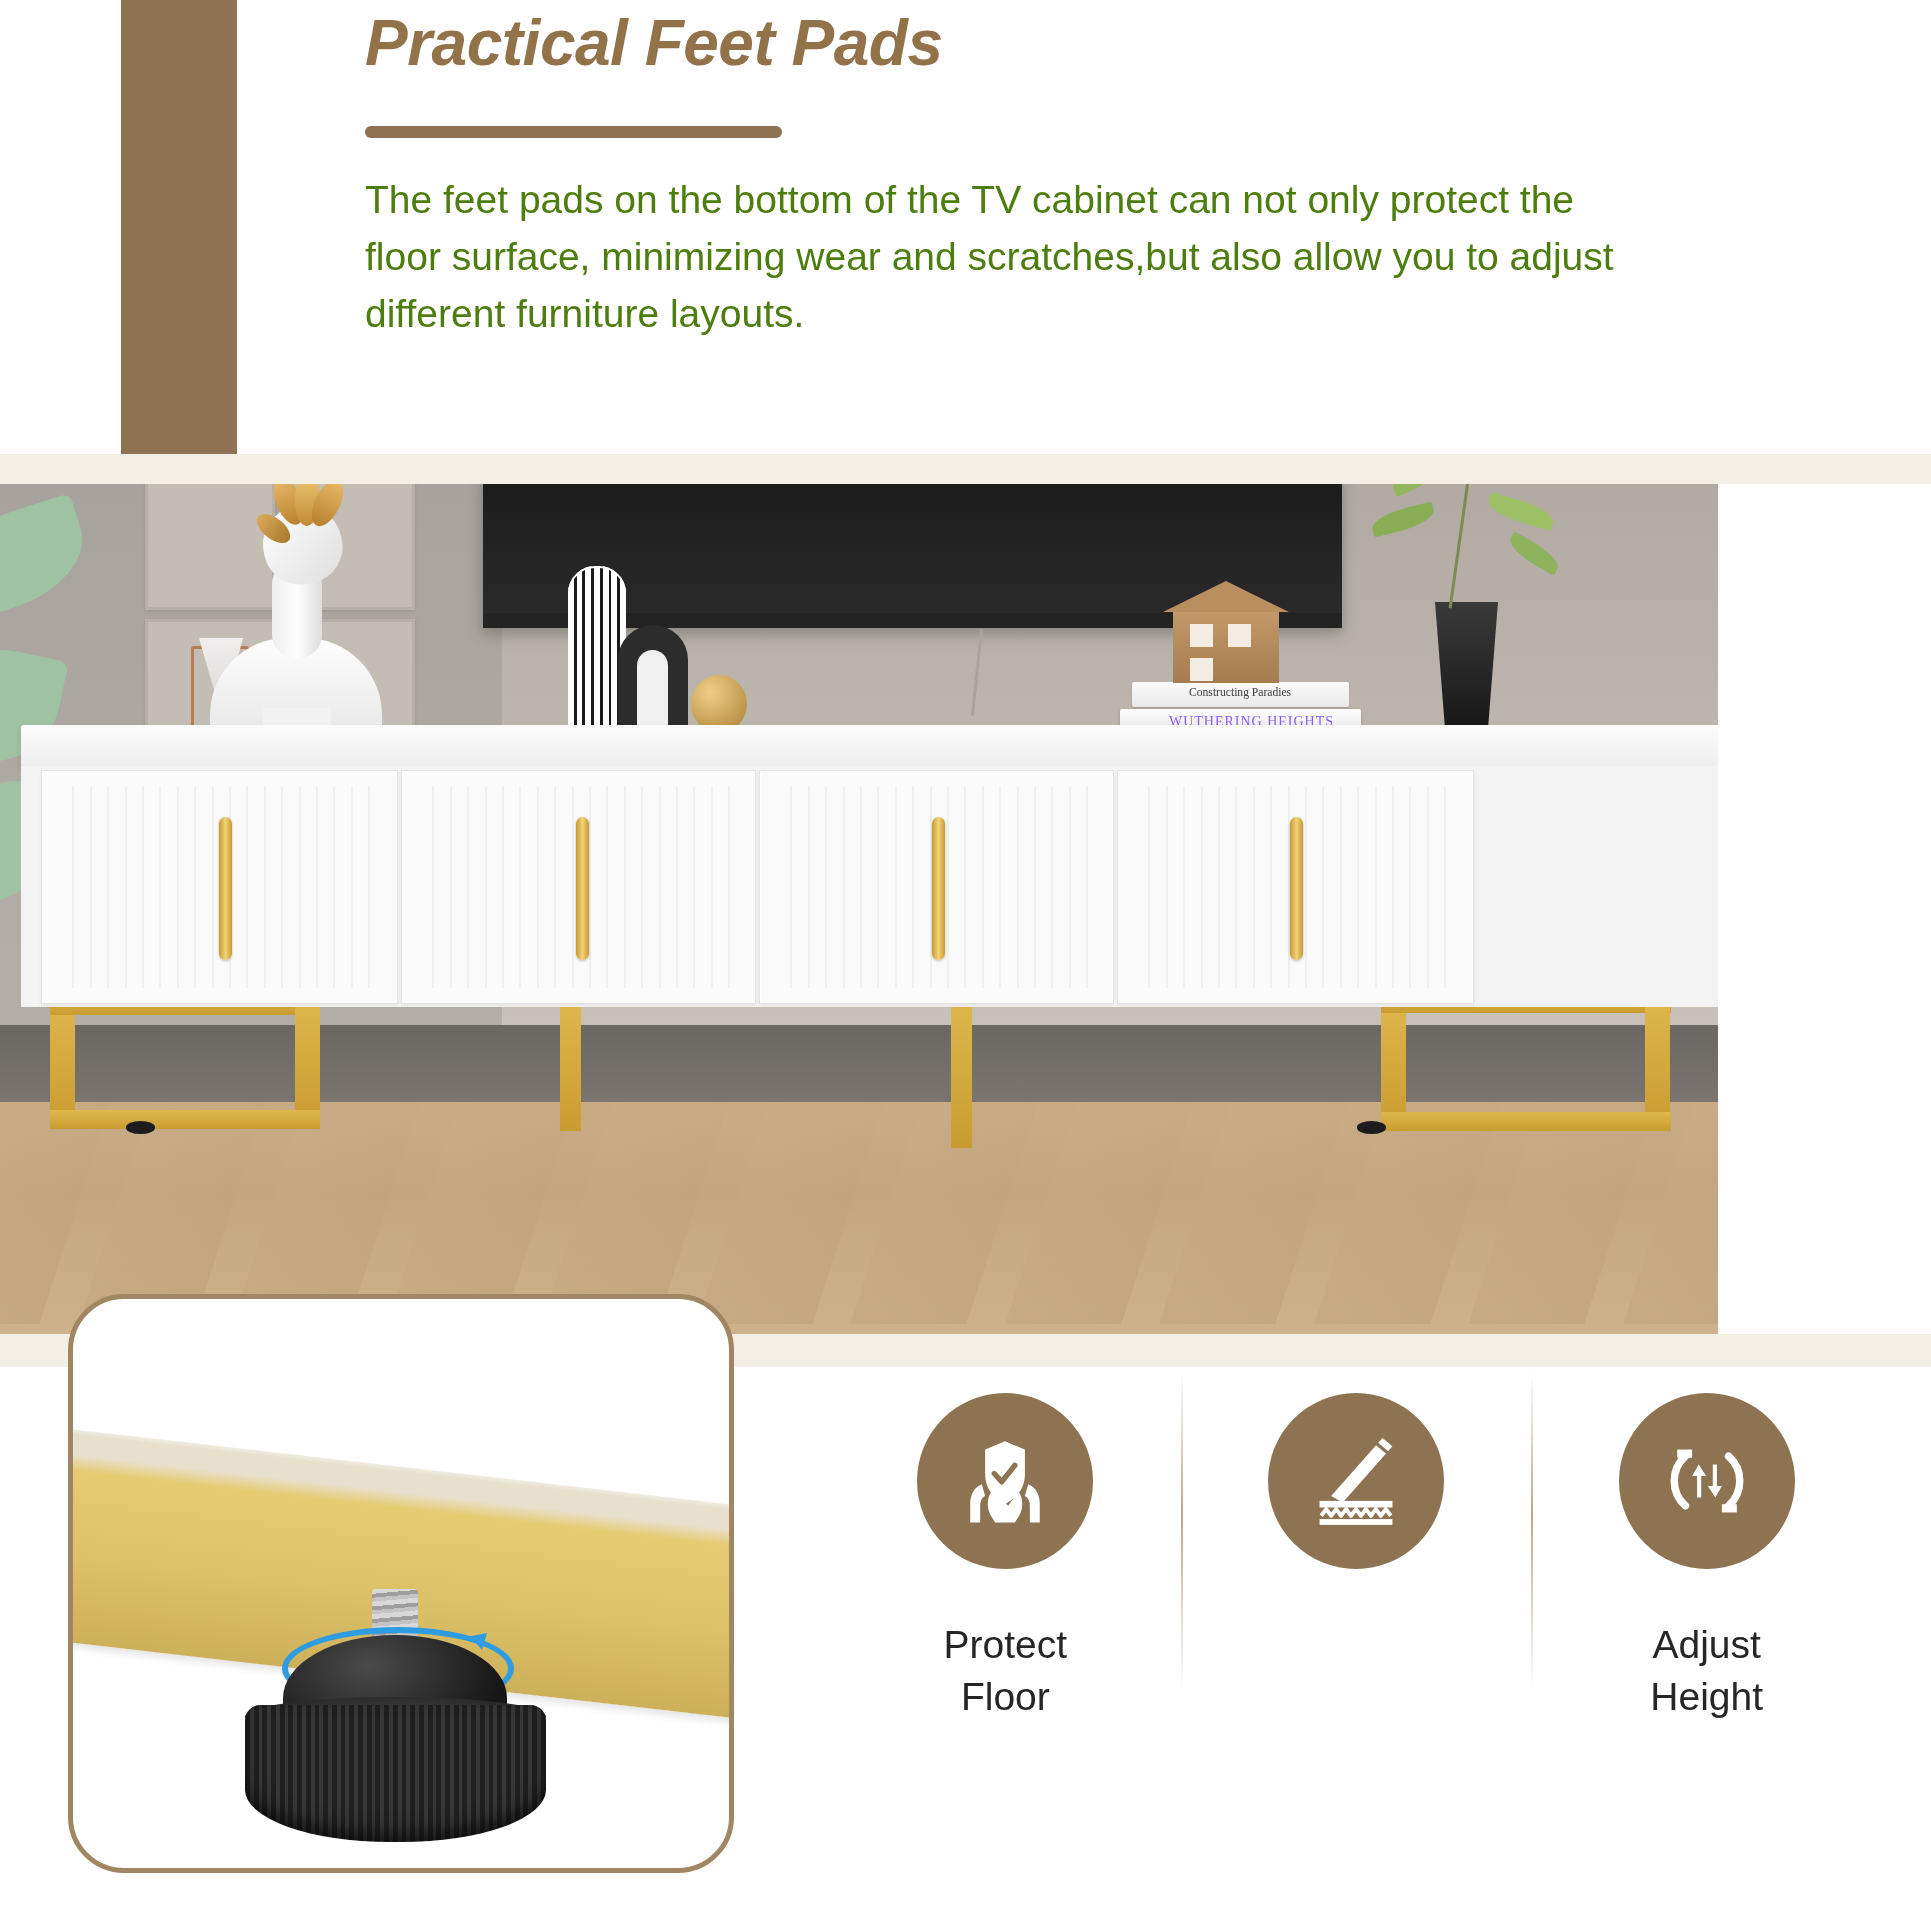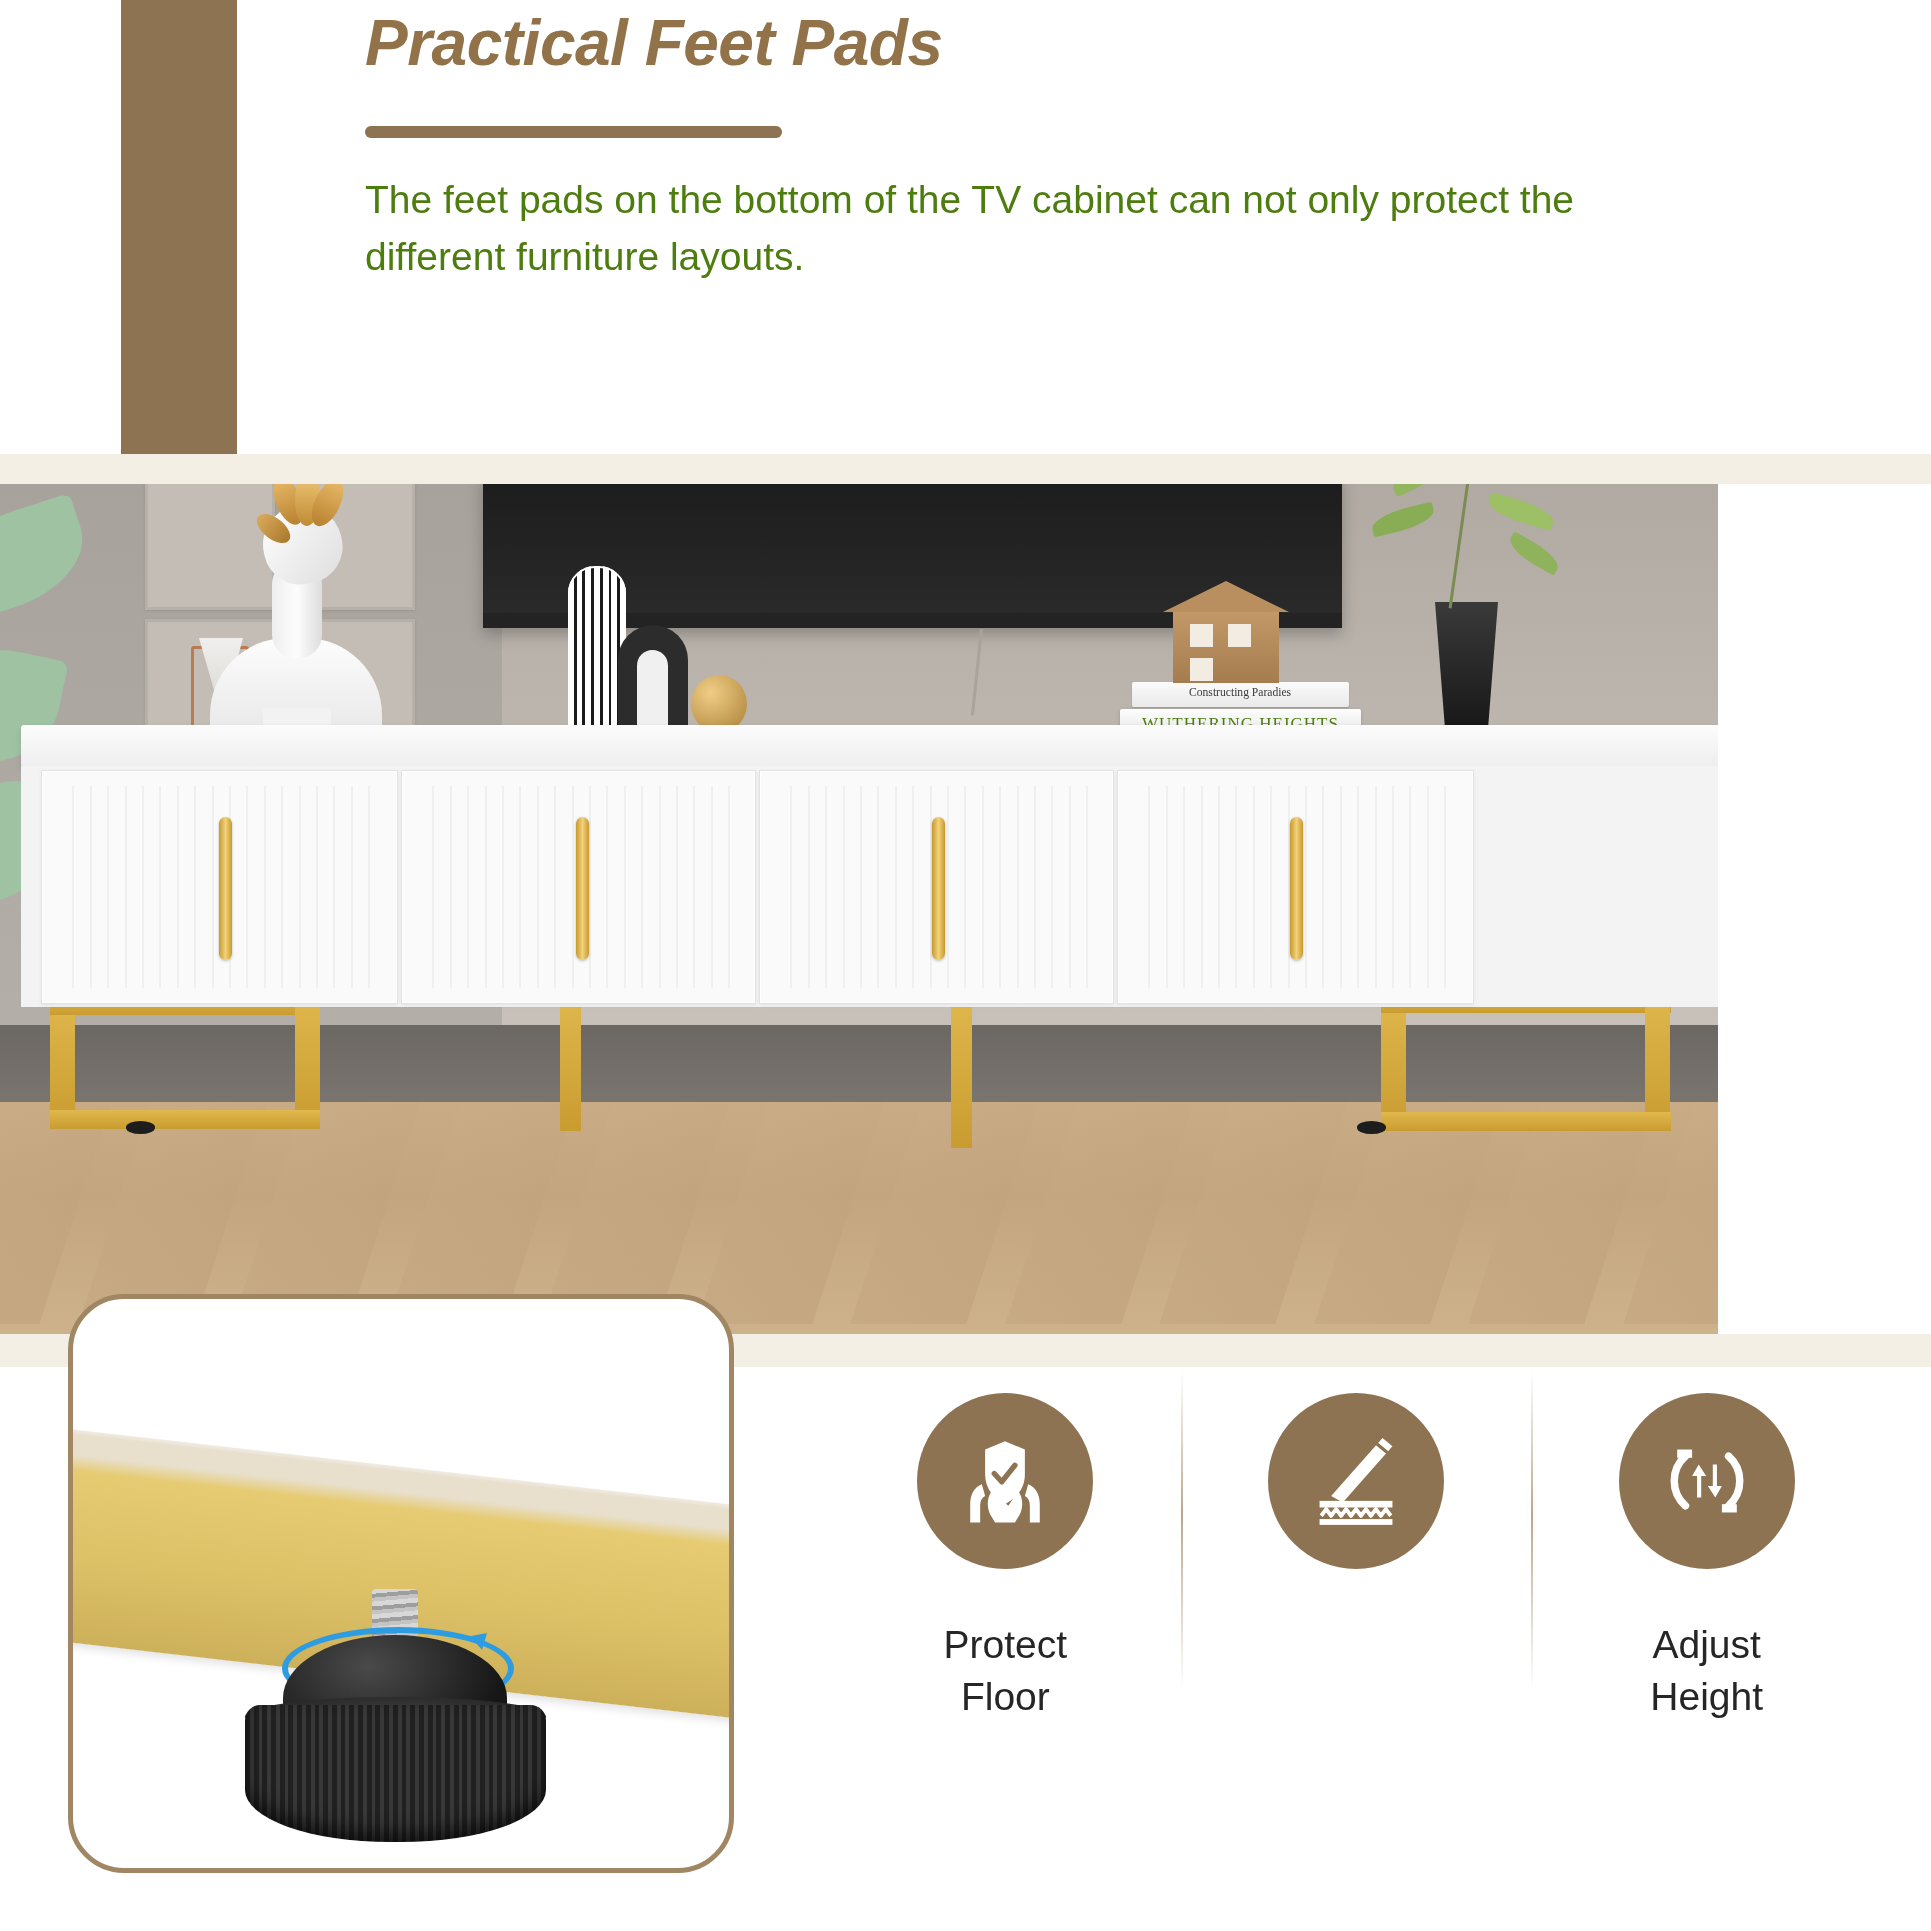--- a/index.html
+++ b/index.html
@@ -129,20 +129,21 @@
 <body>
 
 <div id="page">
 
   <div id="header">
     <div id="accent-bar"></div>
     <div id="headline">Practical Feet Pads</div>
     <div id="rule"></div>
     <div id="body-copy">
       <span>The feet pads on the bottom of the TV cabinet can not only protect the</span>
+      <span>floor surface, minimizing wear and scratches,but also allow you to adjust</span>
       <span>different furniture layouts.</span>
     </div>
   </div>
 
   <div class="cream-band" id="band-top"></div>
 
   <div id="photo">
 
     <div class="wall-mid"></div>
     <div class="wall-left"></div>
@@ -181,21 +182,21 @@
          background:repeating-linear-gradient(90deg,#ffffff 0 5.8px,#1a1a1a 5.8px 8.7px);border-radius:27px 27px 0 0;"></div>
     <div style="position:absolute;left:568px;top:82px;width:58px;height:169px;border-radius:27px 27px 0 0;box-shadow:inset 0 0 0 1.9px #ffffff;"></div>
     <div style="position:absolute;left:618px;top:141px;width:70px;height:110px;background:#2c2c2c;border-radius:35px 35px 0 0;"></div>
     <div style="position:absolute;left:637px;top:166px;width:31px;height:85px;background:#f0f0f0;border-radius:15.4px 15.4px 0 0;"></div>
     <div style="position:absolute;left:691px;top:191px;width:56px;height:58px;background:radial-gradient(circle at 35% 30%,#f0cd86,#a87f33);border-radius:50%;"></div>
 
     <div style="position:absolute;left:1120px;top:198px;width:241px;height:53px;">
       <div style="position:absolute;left:11.6px;top:0;width:217px;height:25px;background:linear-gradient(180deg,#fbfbfb,#e9e9e9);border-radius:1.9px;box-shadow:0 1px 1.9px rgba(0,0,0,.15);"></div>
       <div style="position:absolute;left:11.6px;top:3.9px;width:217px;text-align:center;font-family:'Liberation Serif',serif;font-size:11.6px;color:#3a3a3a;">Constructing Paradies</div>
       <div style="position:absolute;left:0;top:27px;width:241px;height:27px;background:linear-gradient(180deg,#fdfdfd,#e6e6e6);border-radius:1.9px;box-shadow:0 1.9px 3.9px rgba(0,0,0,.18);"></div>
-      <div style="position:absolute;left:0;top:32px;width:241px;text-align:center;font-family:'Liberation Serif',serif;font-size:17px;letter-spacing:1px;color:#4d7c0f;">WUTHERING HEIGHTS</div>
+      <div style="position:absolute;left:11px;top:32px;width:241px;text-align:center;font-family:'Liberation Serif',serif;font-size:14px;letter-spacing:1px;color:#8b5cf6;">WUTHERING HEIGHTS</div>
     </div>
 
     <div style="position:absolute;left:1173px;top:124px;width:106px;height:75px;background:linear-gradient(180deg,#c49a6a,#a57c4e);"></div>
     <div style="position:absolute;left:1163px;top:97px;width:0;height:0;border-left:63px solid transparent;border-right:63px solid transparent;border-bottom:31px solid #b98f60;"></div>
     <div style="position:absolute;left:1190px;top:140px;width:23px;height:23px;background:#f2ece2;"></div>
     <div style="position:absolute;left:1228px;top:140px;width:23px;height:23px;background:#f2ece2;"></div>
     <div style="position:absolute;left:1190px;top:174px;width:23px;height:23px;background:#f2ece2;"></div>
 
     <div style="position:absolute;left:1429px;top:118px;width:75px;height:133px;background:linear-gradient(180deg,#3a3a3a,#161616);border-radius:5.8px 5.8px 11.6px 11.6px;clip-path:polygon(8% 0,92% 0,78% 100%,22% 100%);"></div>
     <div style="position:absolute;left:1460px;top:-39px;width:2.9px;height:164px;background:#7b8c52;transform:rotate(8deg);"></div>

